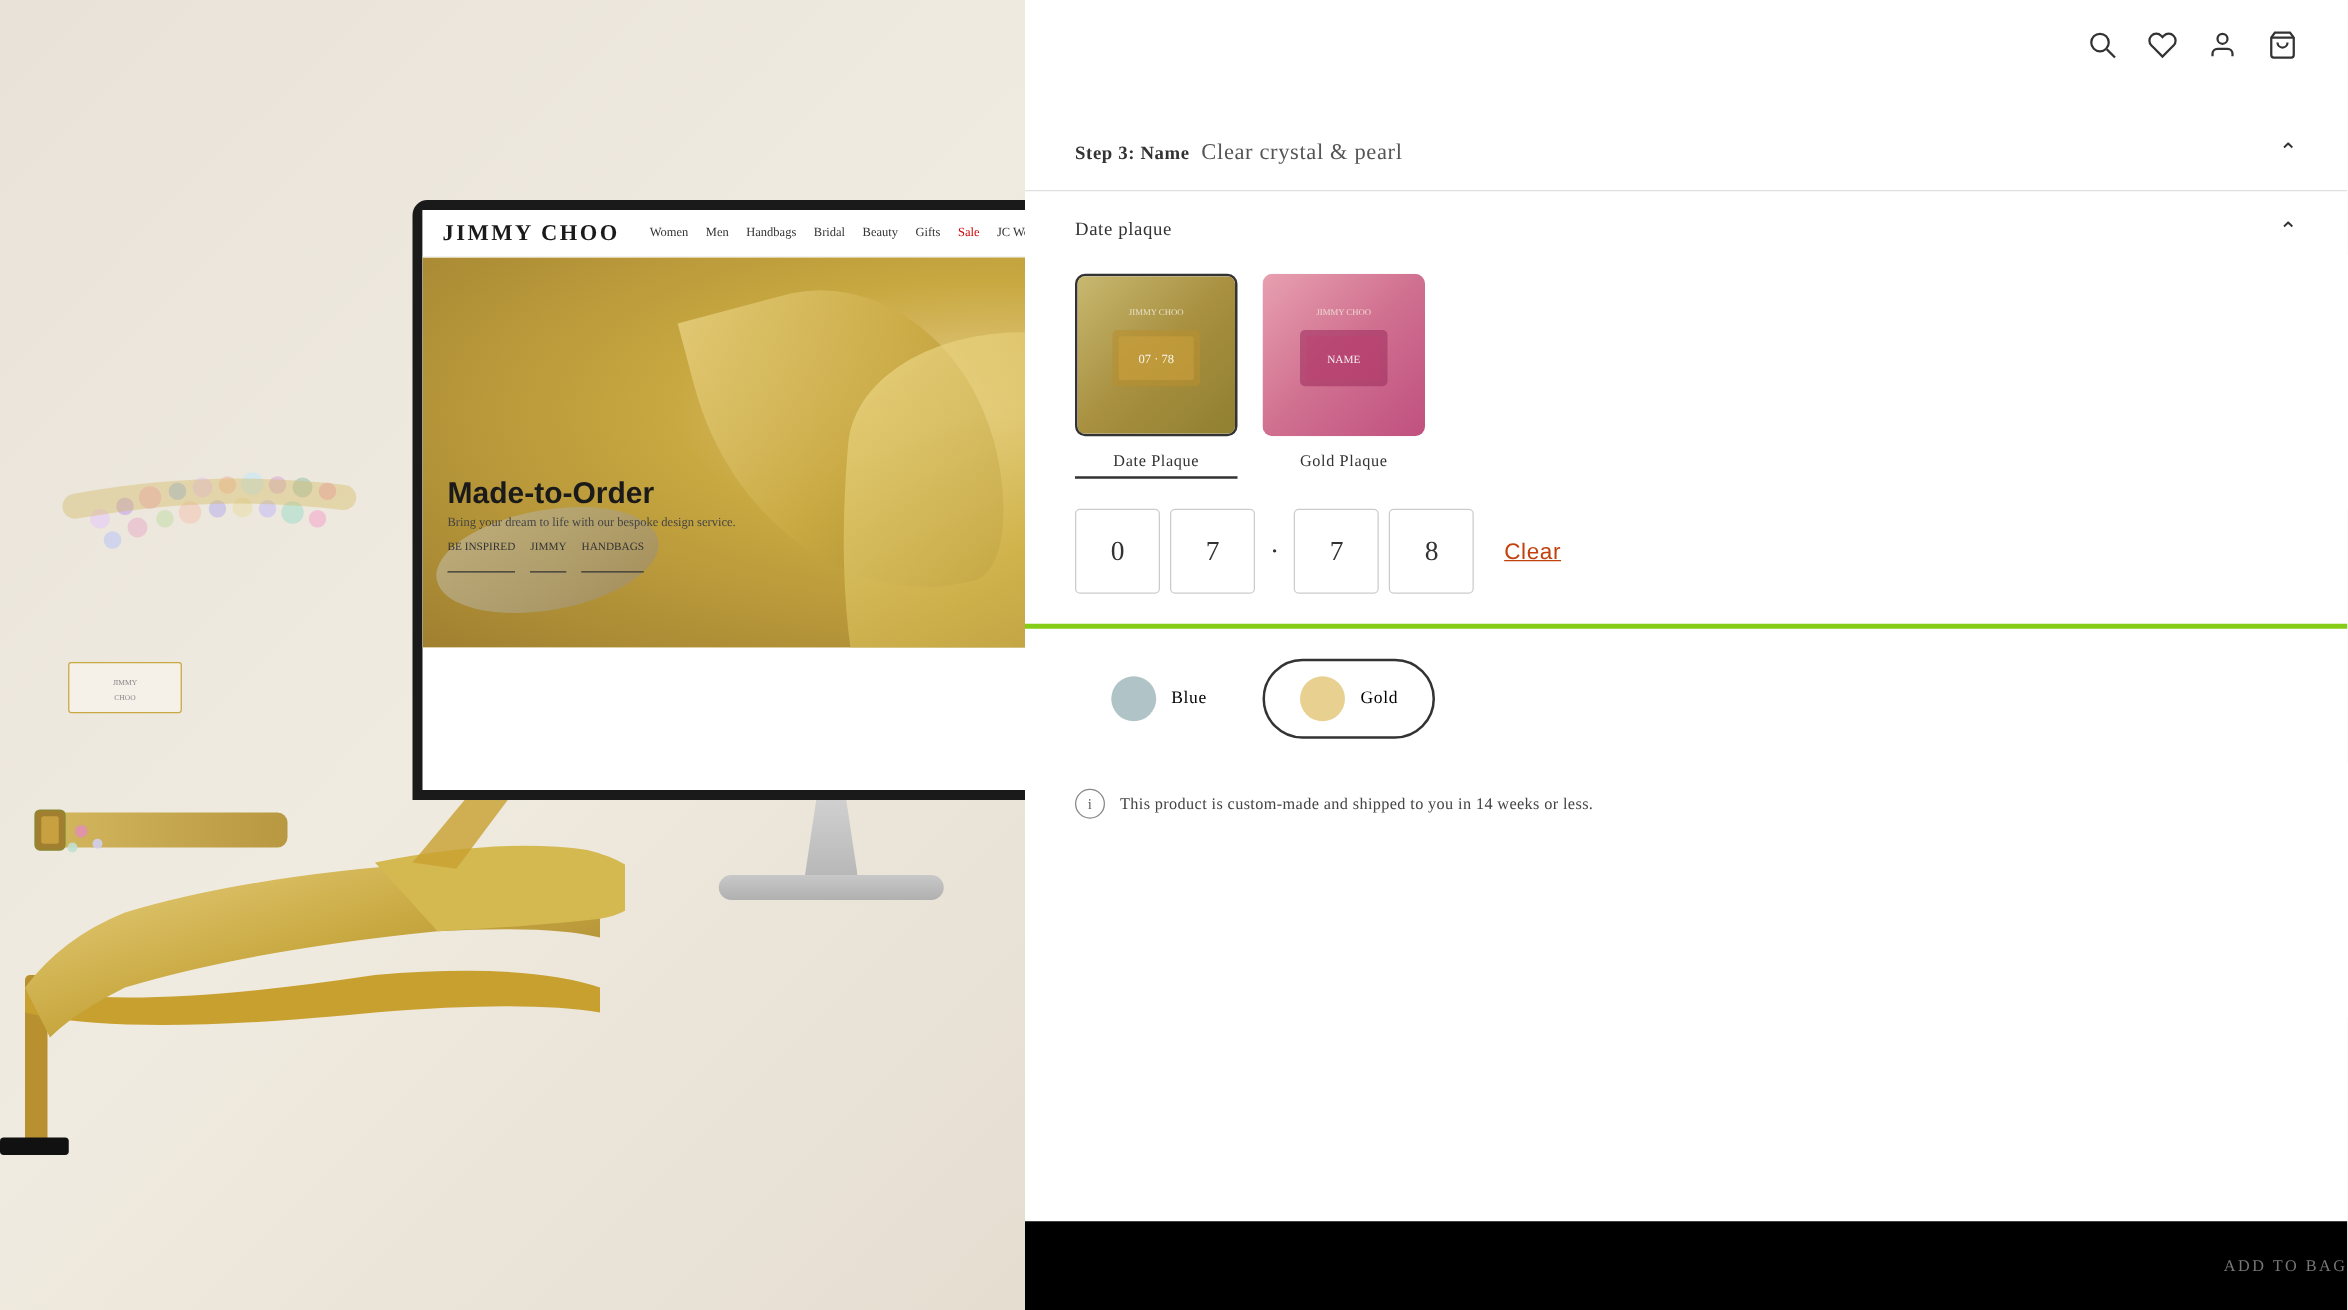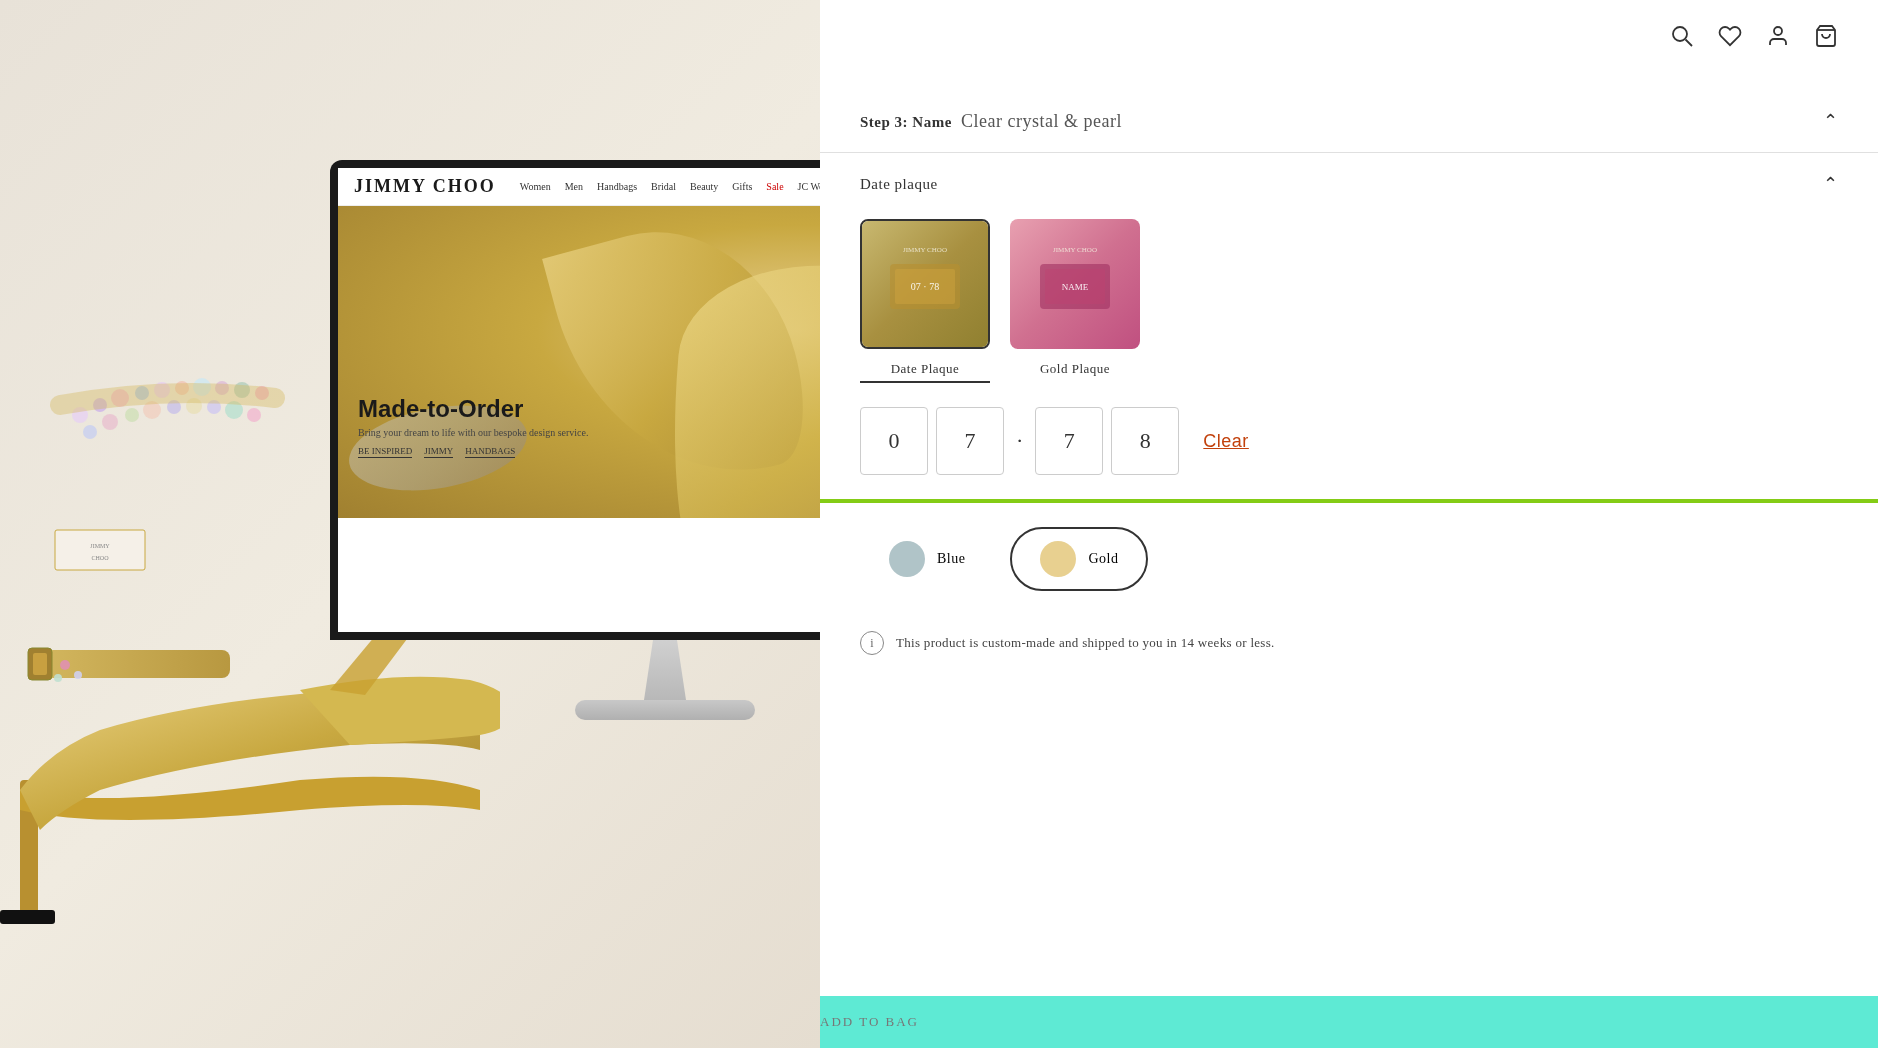--- a/index.html
+++ b/index.html
@@ -122,21 +122,21 @@
     .jc-hero-links {
       display: flex;
       gap: 12px;
       margin-top: 8px;
       font-size: 9px;
       color: #333;
     }
 
     .jc-hero-links span {
       border-bottom: 1px solid #333;
-      padding-bottom: 1px;
+      padding-bottom: 15px;
     }
 
     
     .shoe-shape-1 {
       position: absolute;
       right: 200px;
       top: 20px;
       width: 220px;
       height: 260px;
       background: linear-gradient(135deg, #e8d080 0%, #c8a840 50%, #a08030 100%);
@@ -434,25 +434,25 @@
       color: #666;
       flex-shrink: 0;
     }
 
     
     .add-to-bag-section {
       position: absolute;
       bottom: 0;
       left: 0;
       right: 0;
-      height: 52px;
-      background: #5eead4;
-      display: flex;
-      align-items: center;
-      justify-content: flex-start;
+      height: 71px;
+      background: #000000;
+      display: flex;
+      align-items: center;
+      justify-content: flex-end;
     }
 
     .add-to-bag-btn {
       font-size: 13px;
       letter-spacing: 2px;
       color: #777;
       text-transform: uppercase;
       background: none;
       border: none;
       cursor: pointer;

